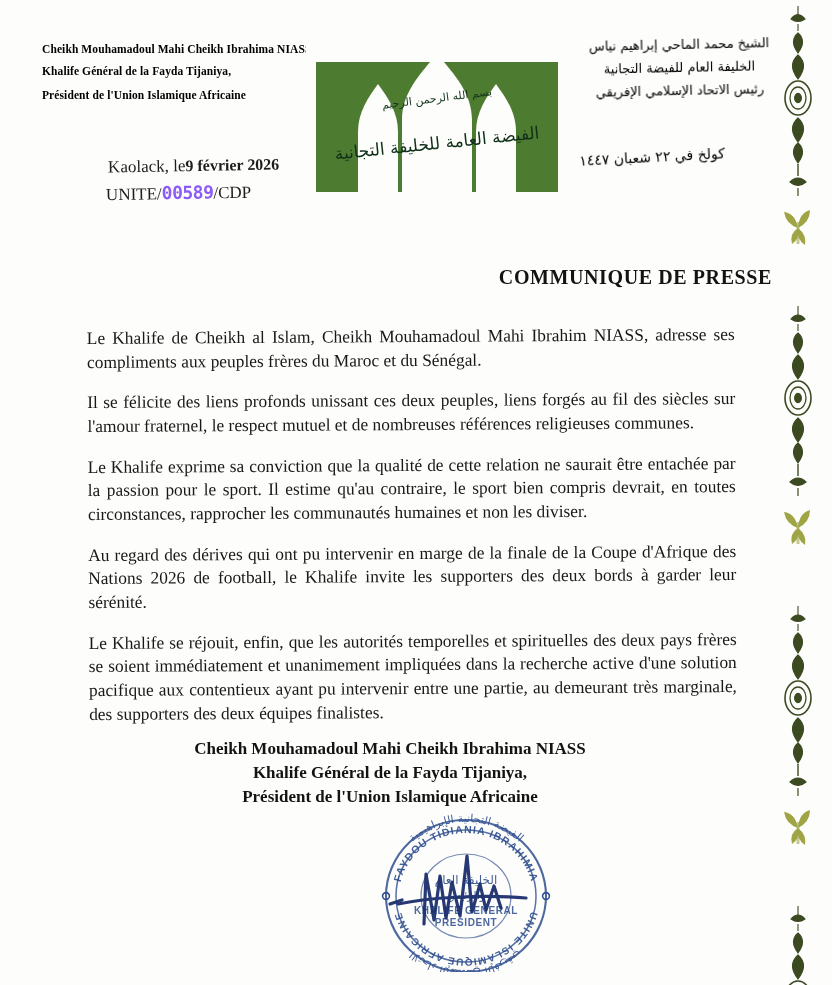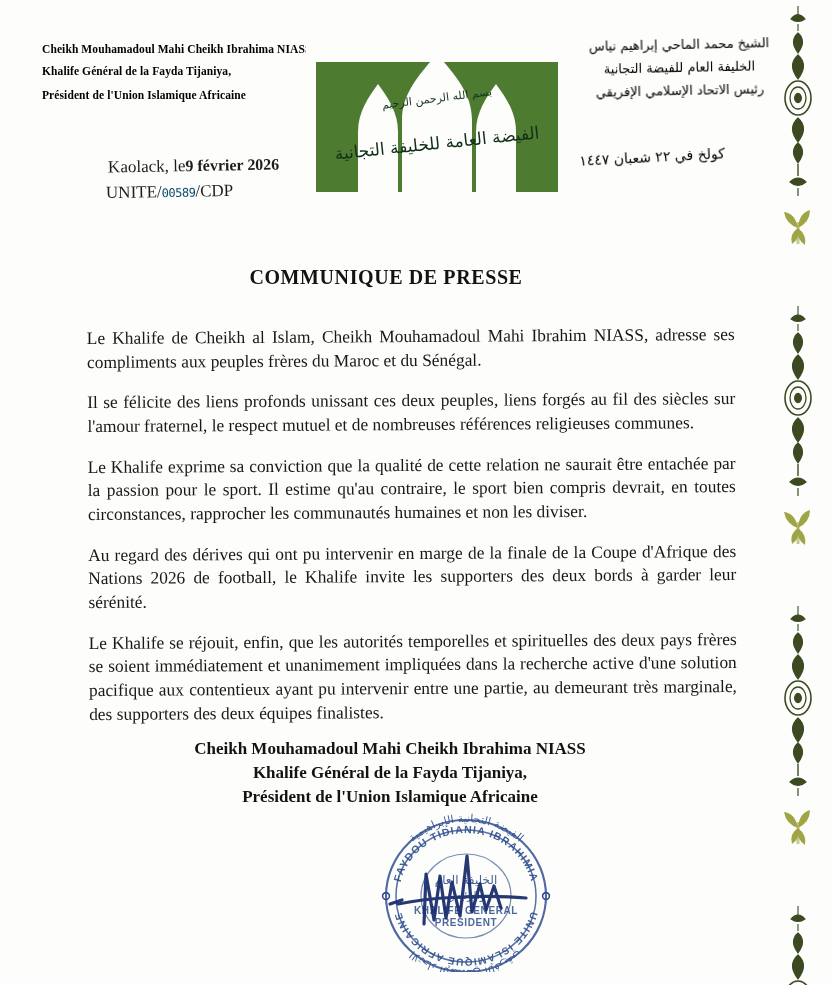--- a/index.html
+++ b/index.html
@@ -105,23 +105,23 @@
     left: 106px;
     top: 182px;
     font-family: "Liberation Serif", serif;
     font-size: 17px;
     color: #1d1d1d;
     white-space: nowrap;
     transform: rotate(-1deg);
   }
   .ref-num {
     font-family: "DejaVu Sans Mono", monospace;
-    font-weight: normal;
-    font-size: 12px;
-    color: #0c4a6e;
+    font-weight: bold;
+    font-size: 18px;
+    color: #8b5cf6;
     letter-spacing: -.5px;
   }
 
   
   .ar-date {
     position: absolute;
     right: 95px;
     top: 147px;
     direction: rtl;
     font-family: "DejaVu Sans", sans-serif;
@@ -147,21 +147,21 @@
     height: 300px;
     width: 56px;
   }
   .orn-unit svg { display:block; margin: 0 auto; }
 
   
   .doc-title {
     position: absolute;
     left: 0; right: 0;
     top: 266px;
-    text-align: center;
+    text-align: right;
     font-family: "Liberation Serif", serif;
     font-weight: bold;
     font-size: 20px;
     letter-spacing: .6px;
     color: #131313;
     padding-right: 60px;
   }
   .body-text {
     position: absolute;
     left: 88px;

